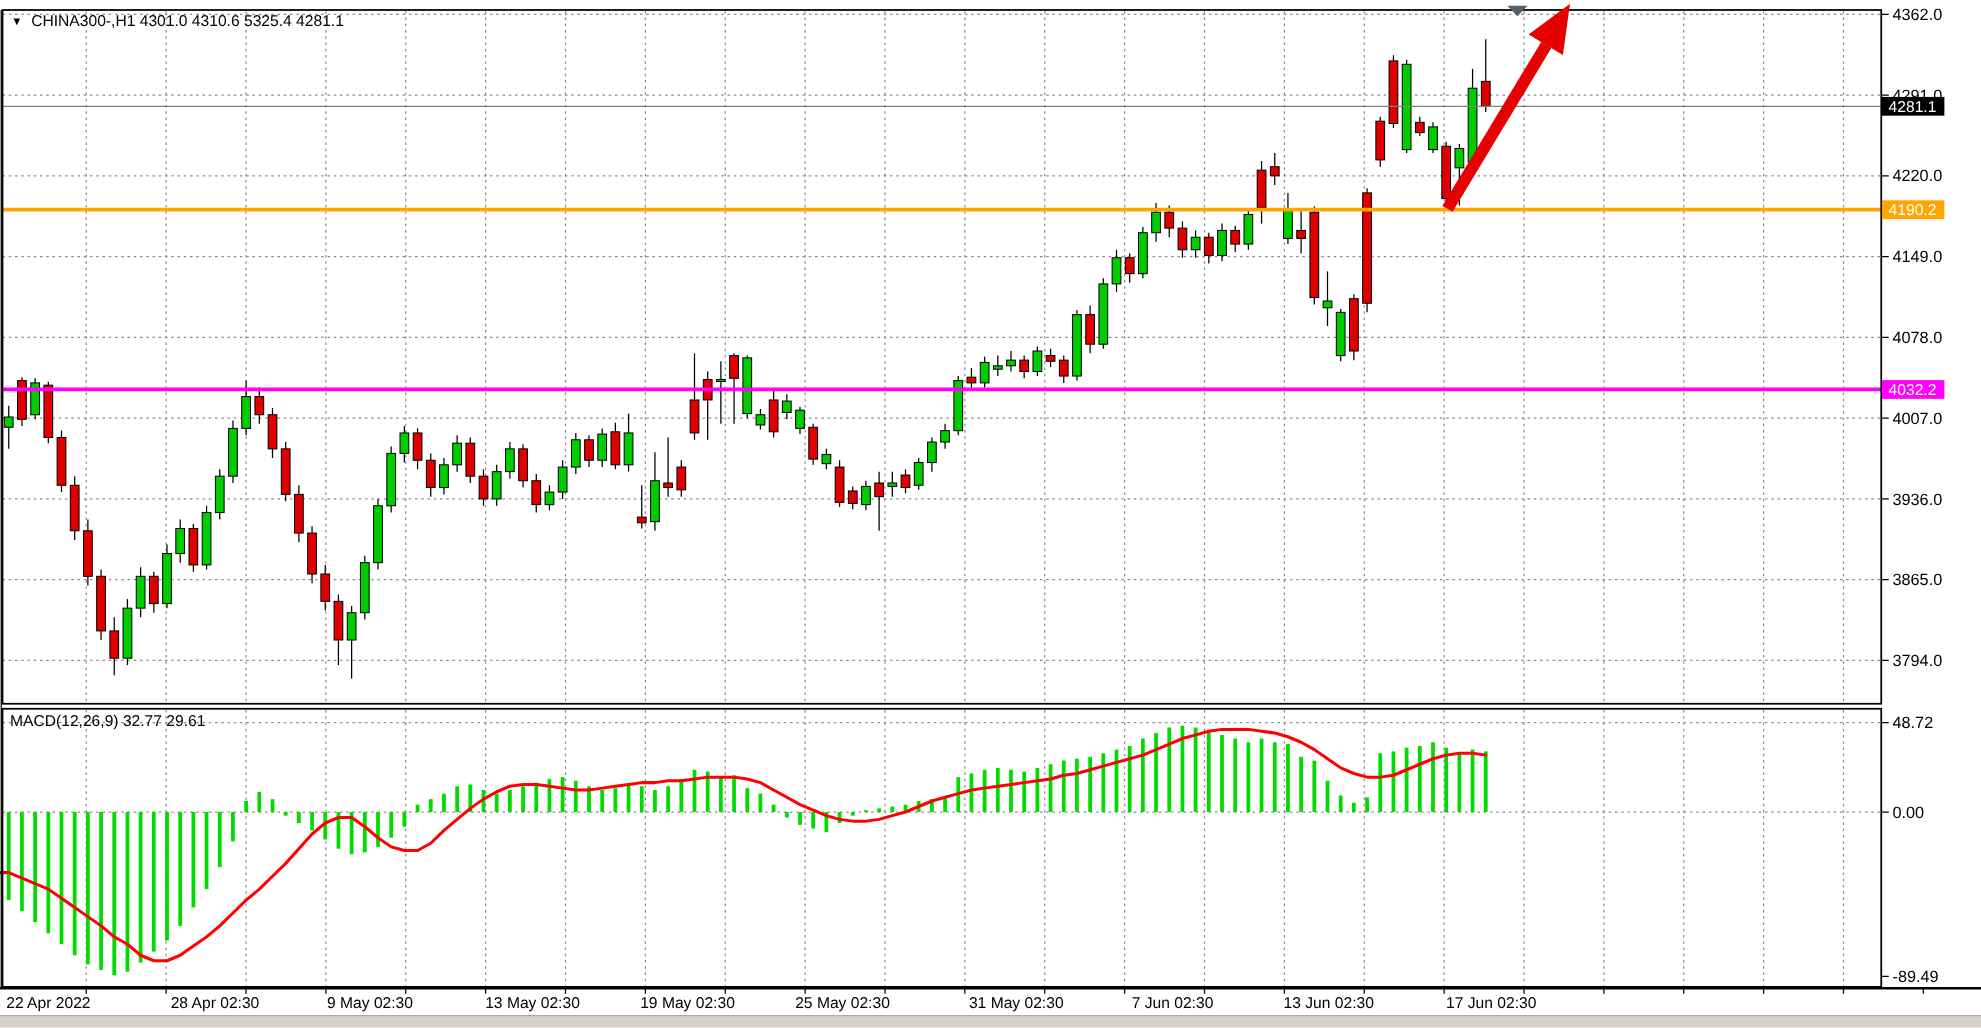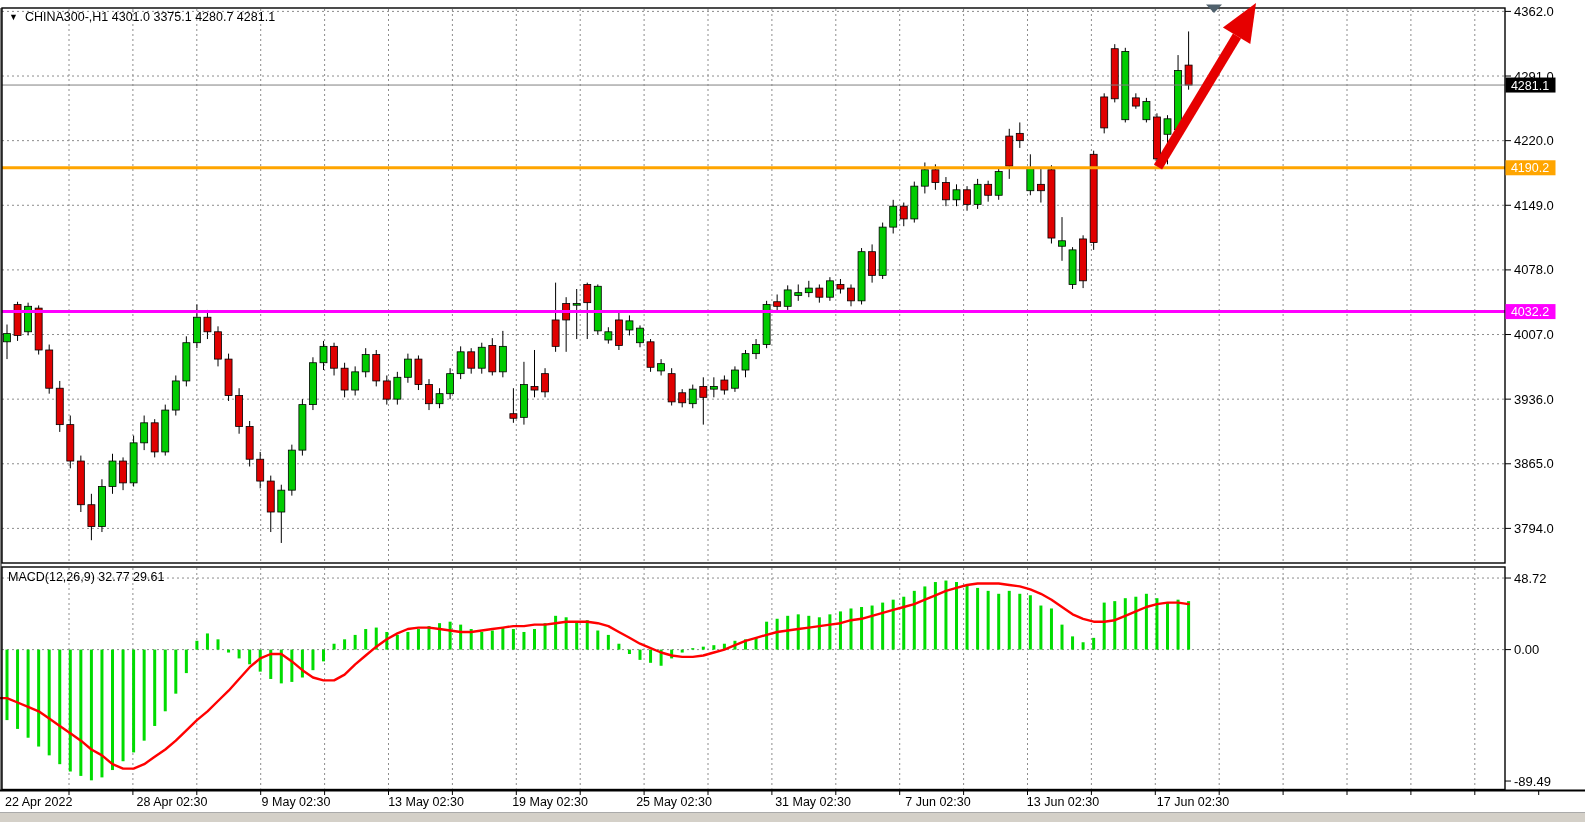--- a/index.html
+++ b/index.html
@@ -506,21 +506,21 @@
         </g>
       <g id="g-annot">
           <line x1="1158" y1="167" x2="1237" y2="36" stroke="#E60000" stroke-width="9.5"></line>
           <polygon points="1256,3 1250.3,43.9 1222.9,27.5" fill="#E60000"></polygon>
           <polygon points="1206,4.5 1222,4.5 1214,13" fill="#50616D"></polygon>
         </g>
     </svg>
   </div>
 
   <div class="title-bar">
-    <span class="sym-marker">▼</span><span>CHINA300-,H1  4301.0 3375.1 4280.7 4281.1</span>
+    <span class="sym-marker">▼</span><span>CHINA300-,H1  4301.0 4310.6 5325.4 4281.1</span>
   </div>
 
   <div class="macd-label">MACD(12,26,9) 32.77 29.61</div>
 
   <div class="price-axis-zone"></div>
   <div class="time-axis-zone"></div>
 
   <div class="bottom-strip"></div>
 </div>
 

